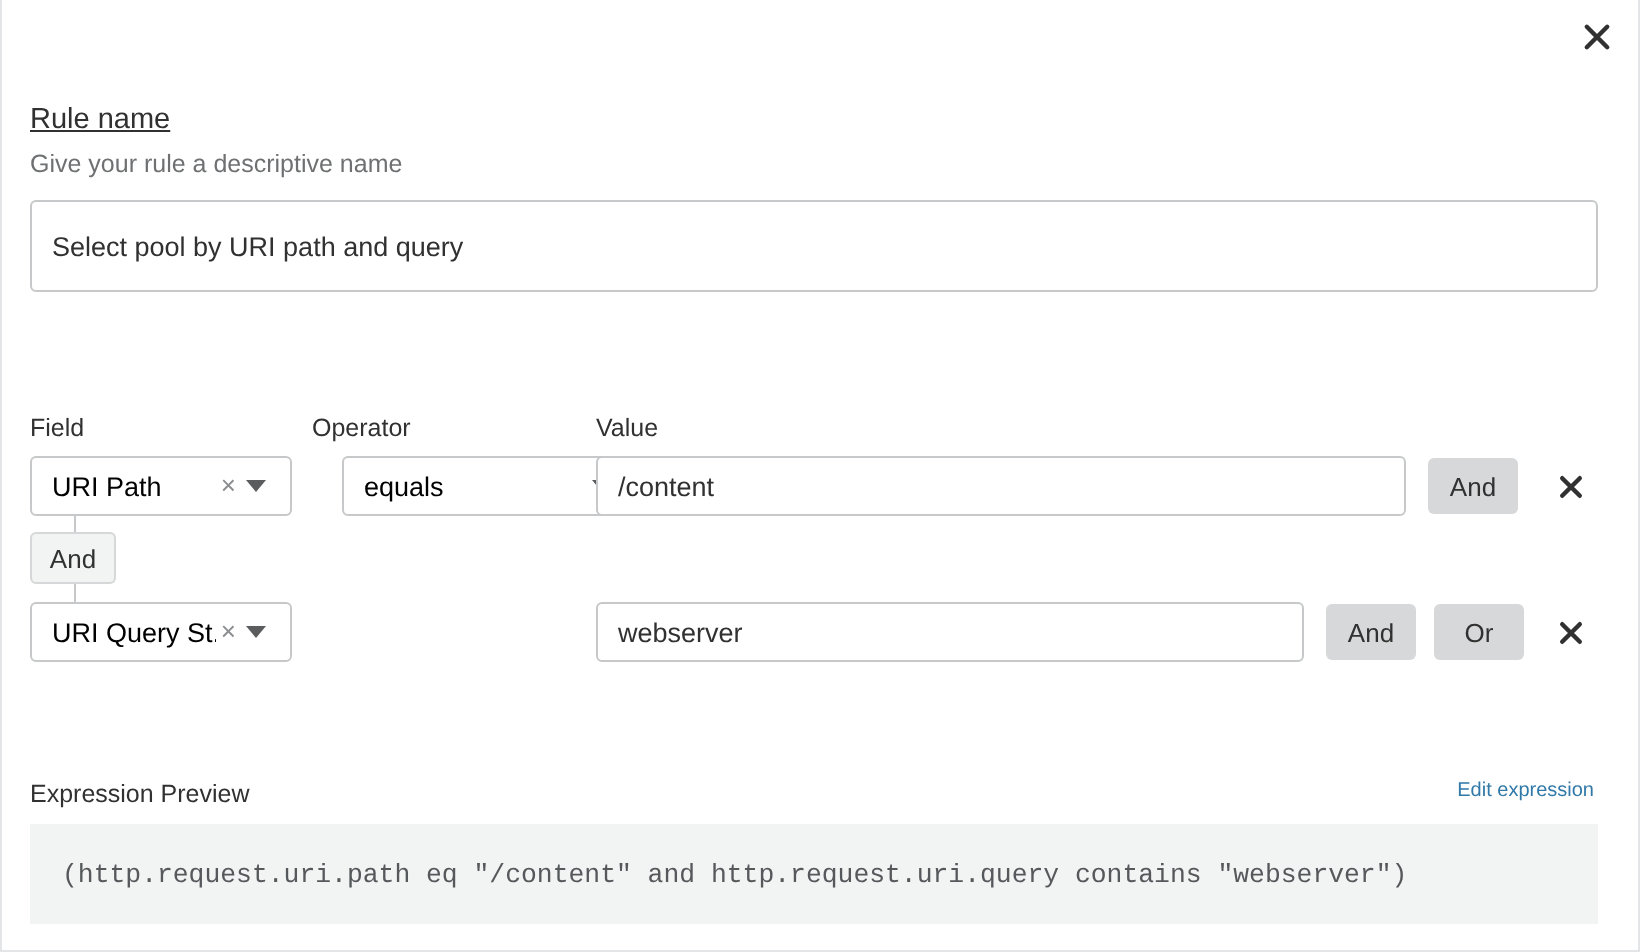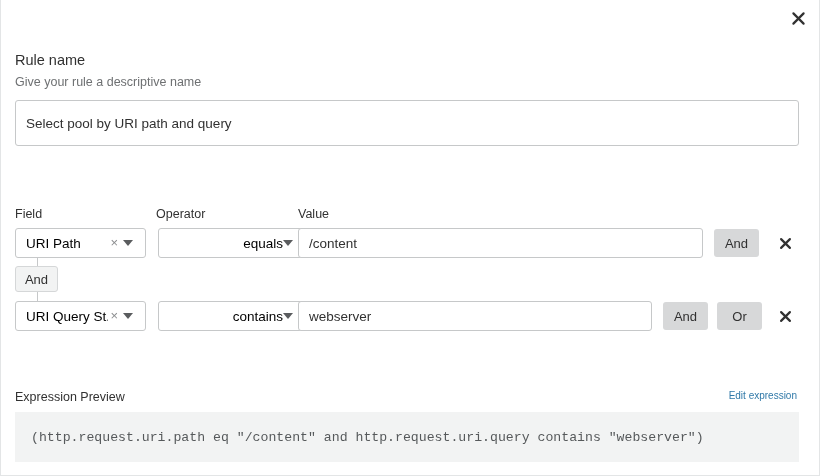--- a/index.html
+++ b/index.html
@@ -46,20 +46,21 @@
     top: 8px;
     font-size: 21px;
     font-weight: bold;
     letter-spacing: -0.2px;
     color: #231f20;
   }
 
   .label-strong {
     font-size: 14.5px;
     color: #313131;
+    text-decoration: underline;
   }
   .label-sub {
     font-size: 12.5px;
     color: #6e7072;
   }
 
   #rule-name-label { position: absolute; left: 14px; top: 52px; }
   #rule-name-help  { position: absolute; left: 14px; top: 75px; }
 
   .text-input {
@@ -136,21 +137,21 @@
   .select-caret {
     flex: 0 0 auto;
     width: 0; height: 0;
     border-left: 5px solid transparent;
     border-right: 5px solid transparent;
     border-top: 6px solid #5a5c5e;
     margin-right: 12px;
   }
 
   .field-select    { left: 14px;  width: 131px; }
-  .operator-select { left: 157px; width: 148px; text-align: right; }
+  .operator-select { left: 170px; width: 148px; }
 
   .value-input { position: absolute; height: 30px; }
   #value-input-1 { left: 297px; width: 405px; }
   #value-input-2 { left: 297px; width: 354px; }
 
   .logic-btn {
     position: absolute;
     box-sizing: border-box;
     height: 28px;
     top: 1px;
@@ -290,24 +291,20 @@
   <div id="connector-and-badge">And</div>
   <div class="connector-line" id="connector-line-bottom"></div>
 
   <div class="row" id="row-2">
     <div class="select-box field-select">
       <span class="select-text">URI Query St...</span>
       <span class="select-clear">×</span>
       <span class="select-caret"></span>
     </div>
 
-    <div class="select-box operator-select">
-      <span class="select-text">contains</span>
-      <span class="select-caret"></span>
-    </div>
 
     <input class="text-input value-input" id="value-input-2" type="text" value="webserver" style="">
 
     <button class="logic-btn" id="and-btn-2">And</button>
     <button class="logic-btn" id="or-btn-2">Or</button>
 
     <div class="delete-btn" id="delete-btn-2">
       <svg width="13" height="13" viewBox="0 0 13 13" aria-hidden="true">
         <path d="M2.1 2.1 L10.9 10.9 M10.9 2.1 L2.1 10.9" stroke="#313131" stroke-width="2.2" stroke-linecap="round"></path>
       </svg>

